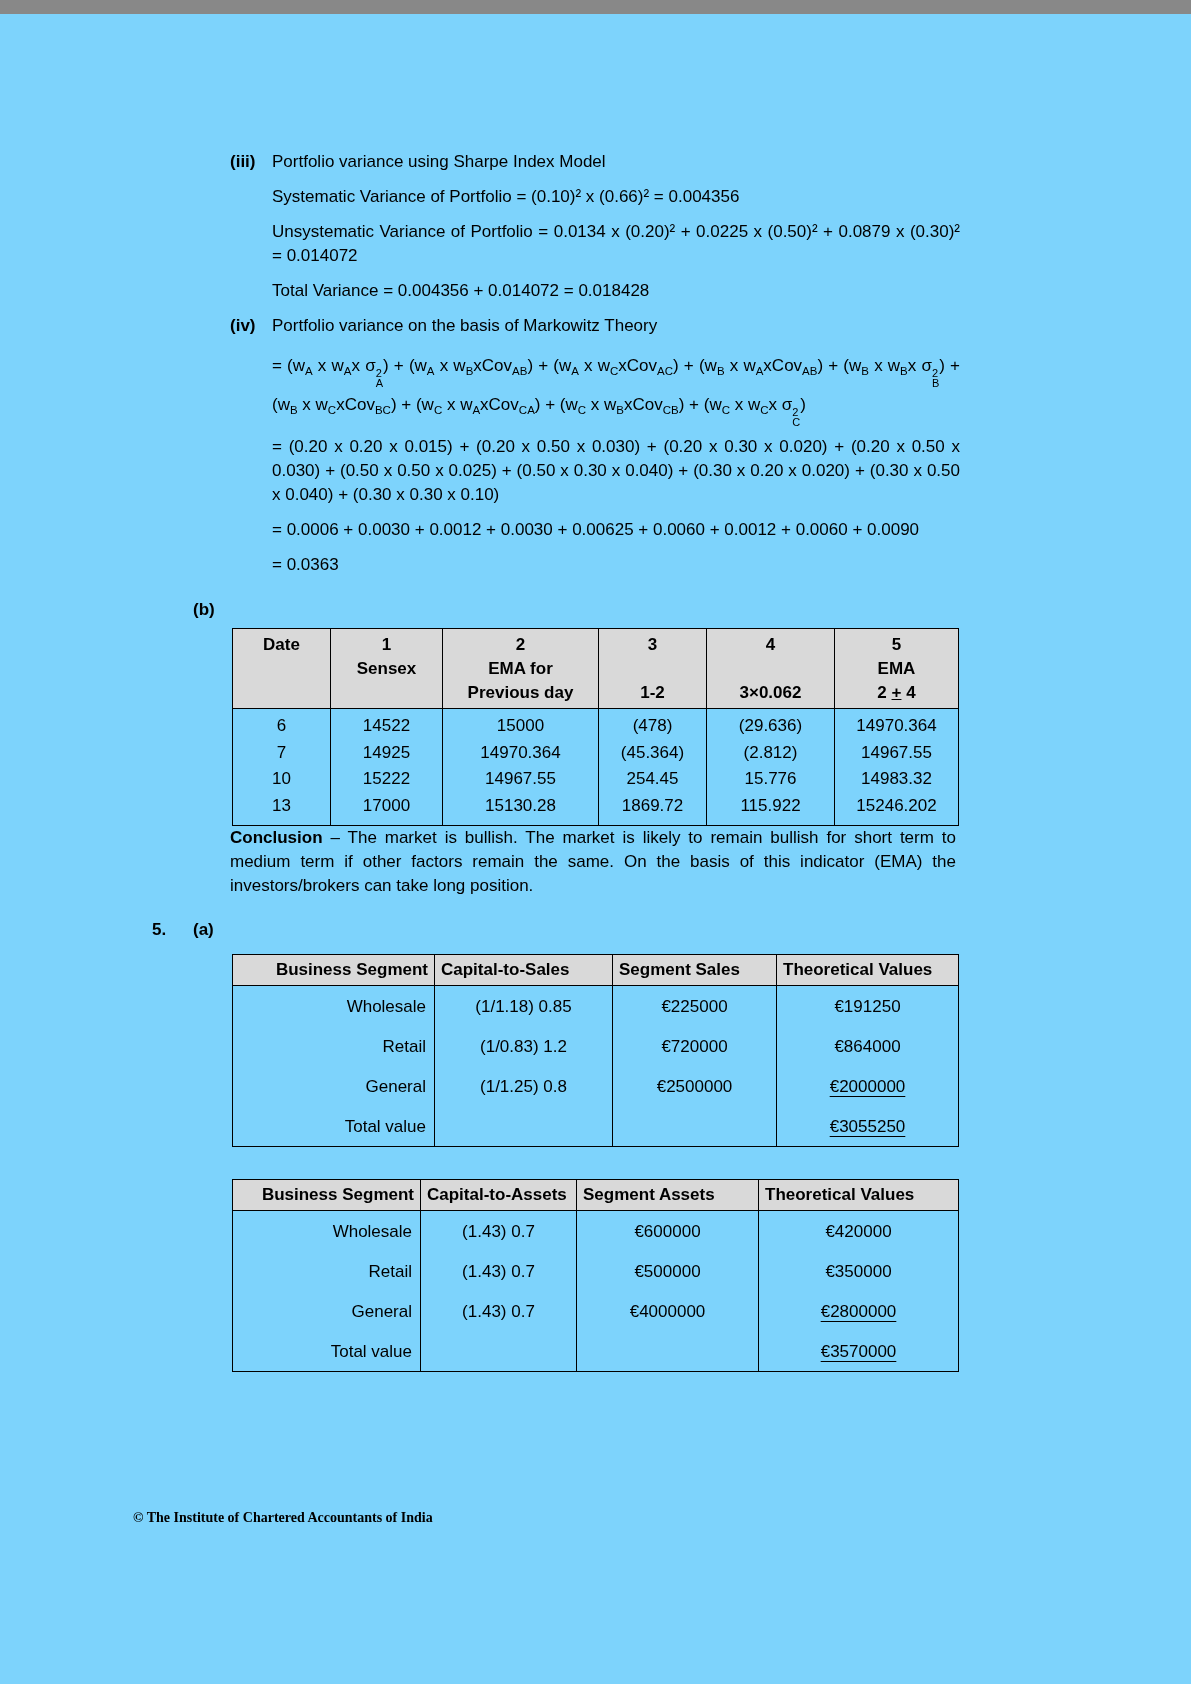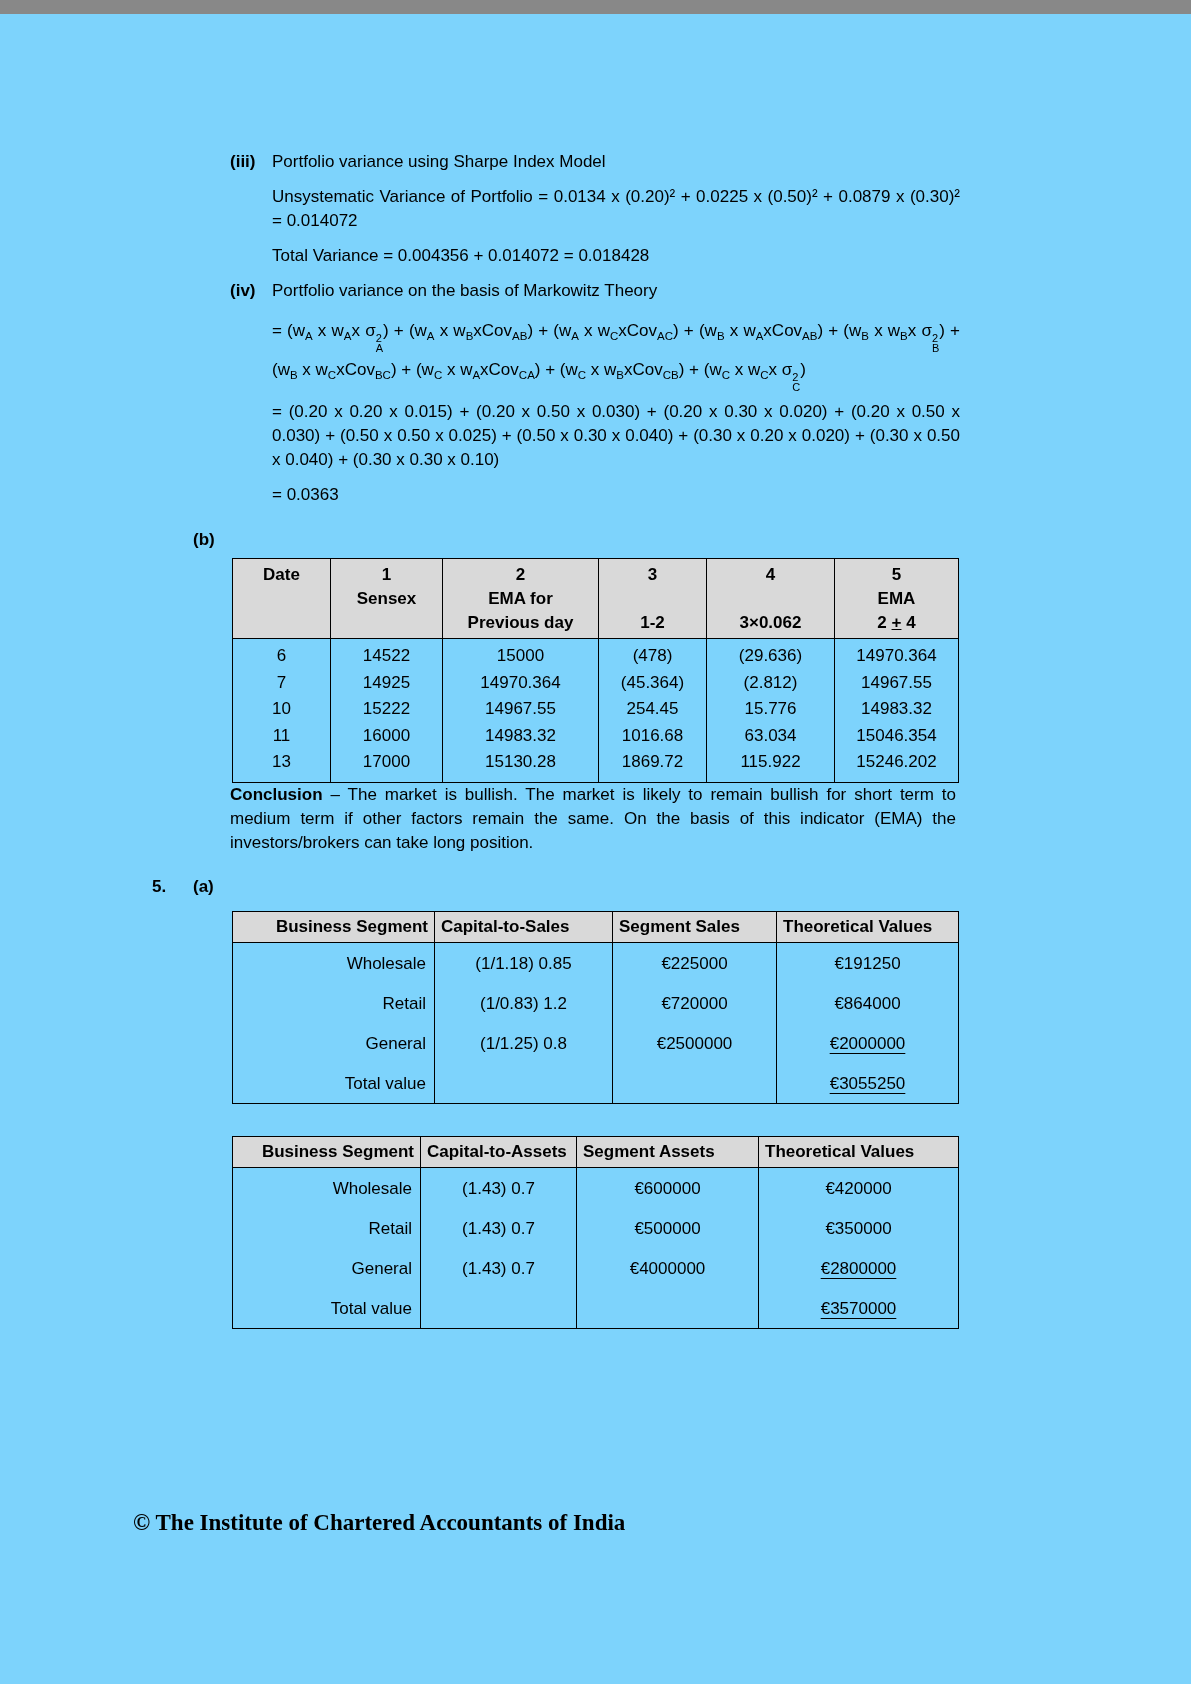--- a/index.html
+++ b/index.html
@@ -53,53 +53,55 @@
   }
   .seg-table td {
     border-left:1.6px solid #000; border-right:1.6px solid #000;
     font-size:17px; text-align:center; padding:11px 8px 9px;
   }
   .seg-table .left { text-align:right; padding-left:10px; }
   .u { text-decoration:underline; text-underline-offset:4px; }
 
   .footer {
     position:absolute; left:133px; top:1496px;
-    font-family:"Liberation Serif", serif; font-weight:bold; font-size:23px;
+    font-family:"Liberation Serif", serif; font-weight:bold; font-size:14px;
   }
 </style>
 </head>
 <body>
 
 <div class="page">
   <div class="content">
 
     <div class="item">
       <span class="item-label">(iii)</span>
       <div class="item-body">
         <p class="doc">Portfolio variance using Sharpe Index Model</p>
+        <p class="doc">Systematic Variance of Portfolio = (0.10)² x (0.66)² = 0.004356</p>
         <p class="doc just">Unsystematic Variance of Portfolio = 0.0134 x (0.20)² + 0.0225 x (0.50)² + 0.0879 x (0.30)²  = 0.014072</p>
         <p class="doc">Total Variance = 0.004356 + 0.014072 = 0.018428</p>
       </div>
     </div>
 
     <div class="item">
       <span class="item-label">(iv)</span>
       <div class="item-body">
         <p class="doc">Portfolio variance on the basis of Markowitz Theory</p>
         <p class="doc just formula">= (w<sub>A</sub> x w<sub>A</sub>x&nbsp;σ<span class="ss">
               <span>2</span>
               <span>A</span>
             </span>) + (w<sub>A</sub> x w<sub>B</sub>xCov<sub>AB</sub>) + (w<sub>A</sub> x w<sub>C</sub>xCov<sub>AC</sub>) + (w<sub>B</sub> x w<sub>A</sub>xCov<sub>AB</sub>) + (w<sub>B</sub> x w<sub>B</sub>x&nbsp;σ<span class="ss">
               <span>2</span>
               <span>B</span>
             </span>) + (w<sub>B</sub> x w<sub>C</sub>xCov<sub>BC</sub>) + (w<sub>C</sub> x w<sub>A</sub>xCov<sub>CA</sub>) + (w<sub>C</sub> x w<sub>B</sub>xCov<sub>CB</sub>) + (w<sub>C</sub> x w<sub>C</sub>x&nbsp;σ<span class="ss">
               <span>2</span>
               <span>C</span>
             </span>)</p>
         <p class="doc just">= (0.20 x 0.20 x 0.015) + (0.20 x 0.50 x 0.030) + (0.20 x 0.30 x 0.020) + (0.20 x 0.50 x 0.030) + (0.50 x 0.50 x 0.025) + (0.50 x 0.30 x 0.040) + (0.30 x 0.20 x 0.020) + (0.30 x 0.50 x 0.040) + (0.30 x 0.30 x 0.10)</p>
+        <p class="doc">= 0.0006 + 0.0030 + 0.0012 + 0.0030 + 0.00625 + 0.0060 + 0.0012 + 0.0060 + 0.0090</p>
         <p class="doc">= 0.0363</p>
       </div>
     </div>
 
     <div class="sec-b">
       <div class="sec-label">(b)</div>
 
       <table class="ema-table">
         <colgroup>
           <col style="width:98px">
@@ -160,28 +162,20 @@
               <td>(2.812)</td>
               <td>14967.55</td>
             </tr>
             <tr>
               <td>10</td>
               <td>15222</td>
               <td>14967.55</td>
               <td>254.45</td>
               <td>15.776</td>
               <td>14983.32</td>
-            </tr>
-            <tr>
-              <td>11</td>
-              <td>16000</td>
-              <td>14983.32</td>
-              <td>1016.68</td>
-              <td>63.034</td>
-              <td>15046.354</td>
             </tr>
             <tr>
               <td>13</td>
               <td>17000</td>
               <td>15130.28</td>
               <td>1869.72</td>
               <td>115.922</td>
               <td>15246.202</td>
             </tr>
           </tbody>

